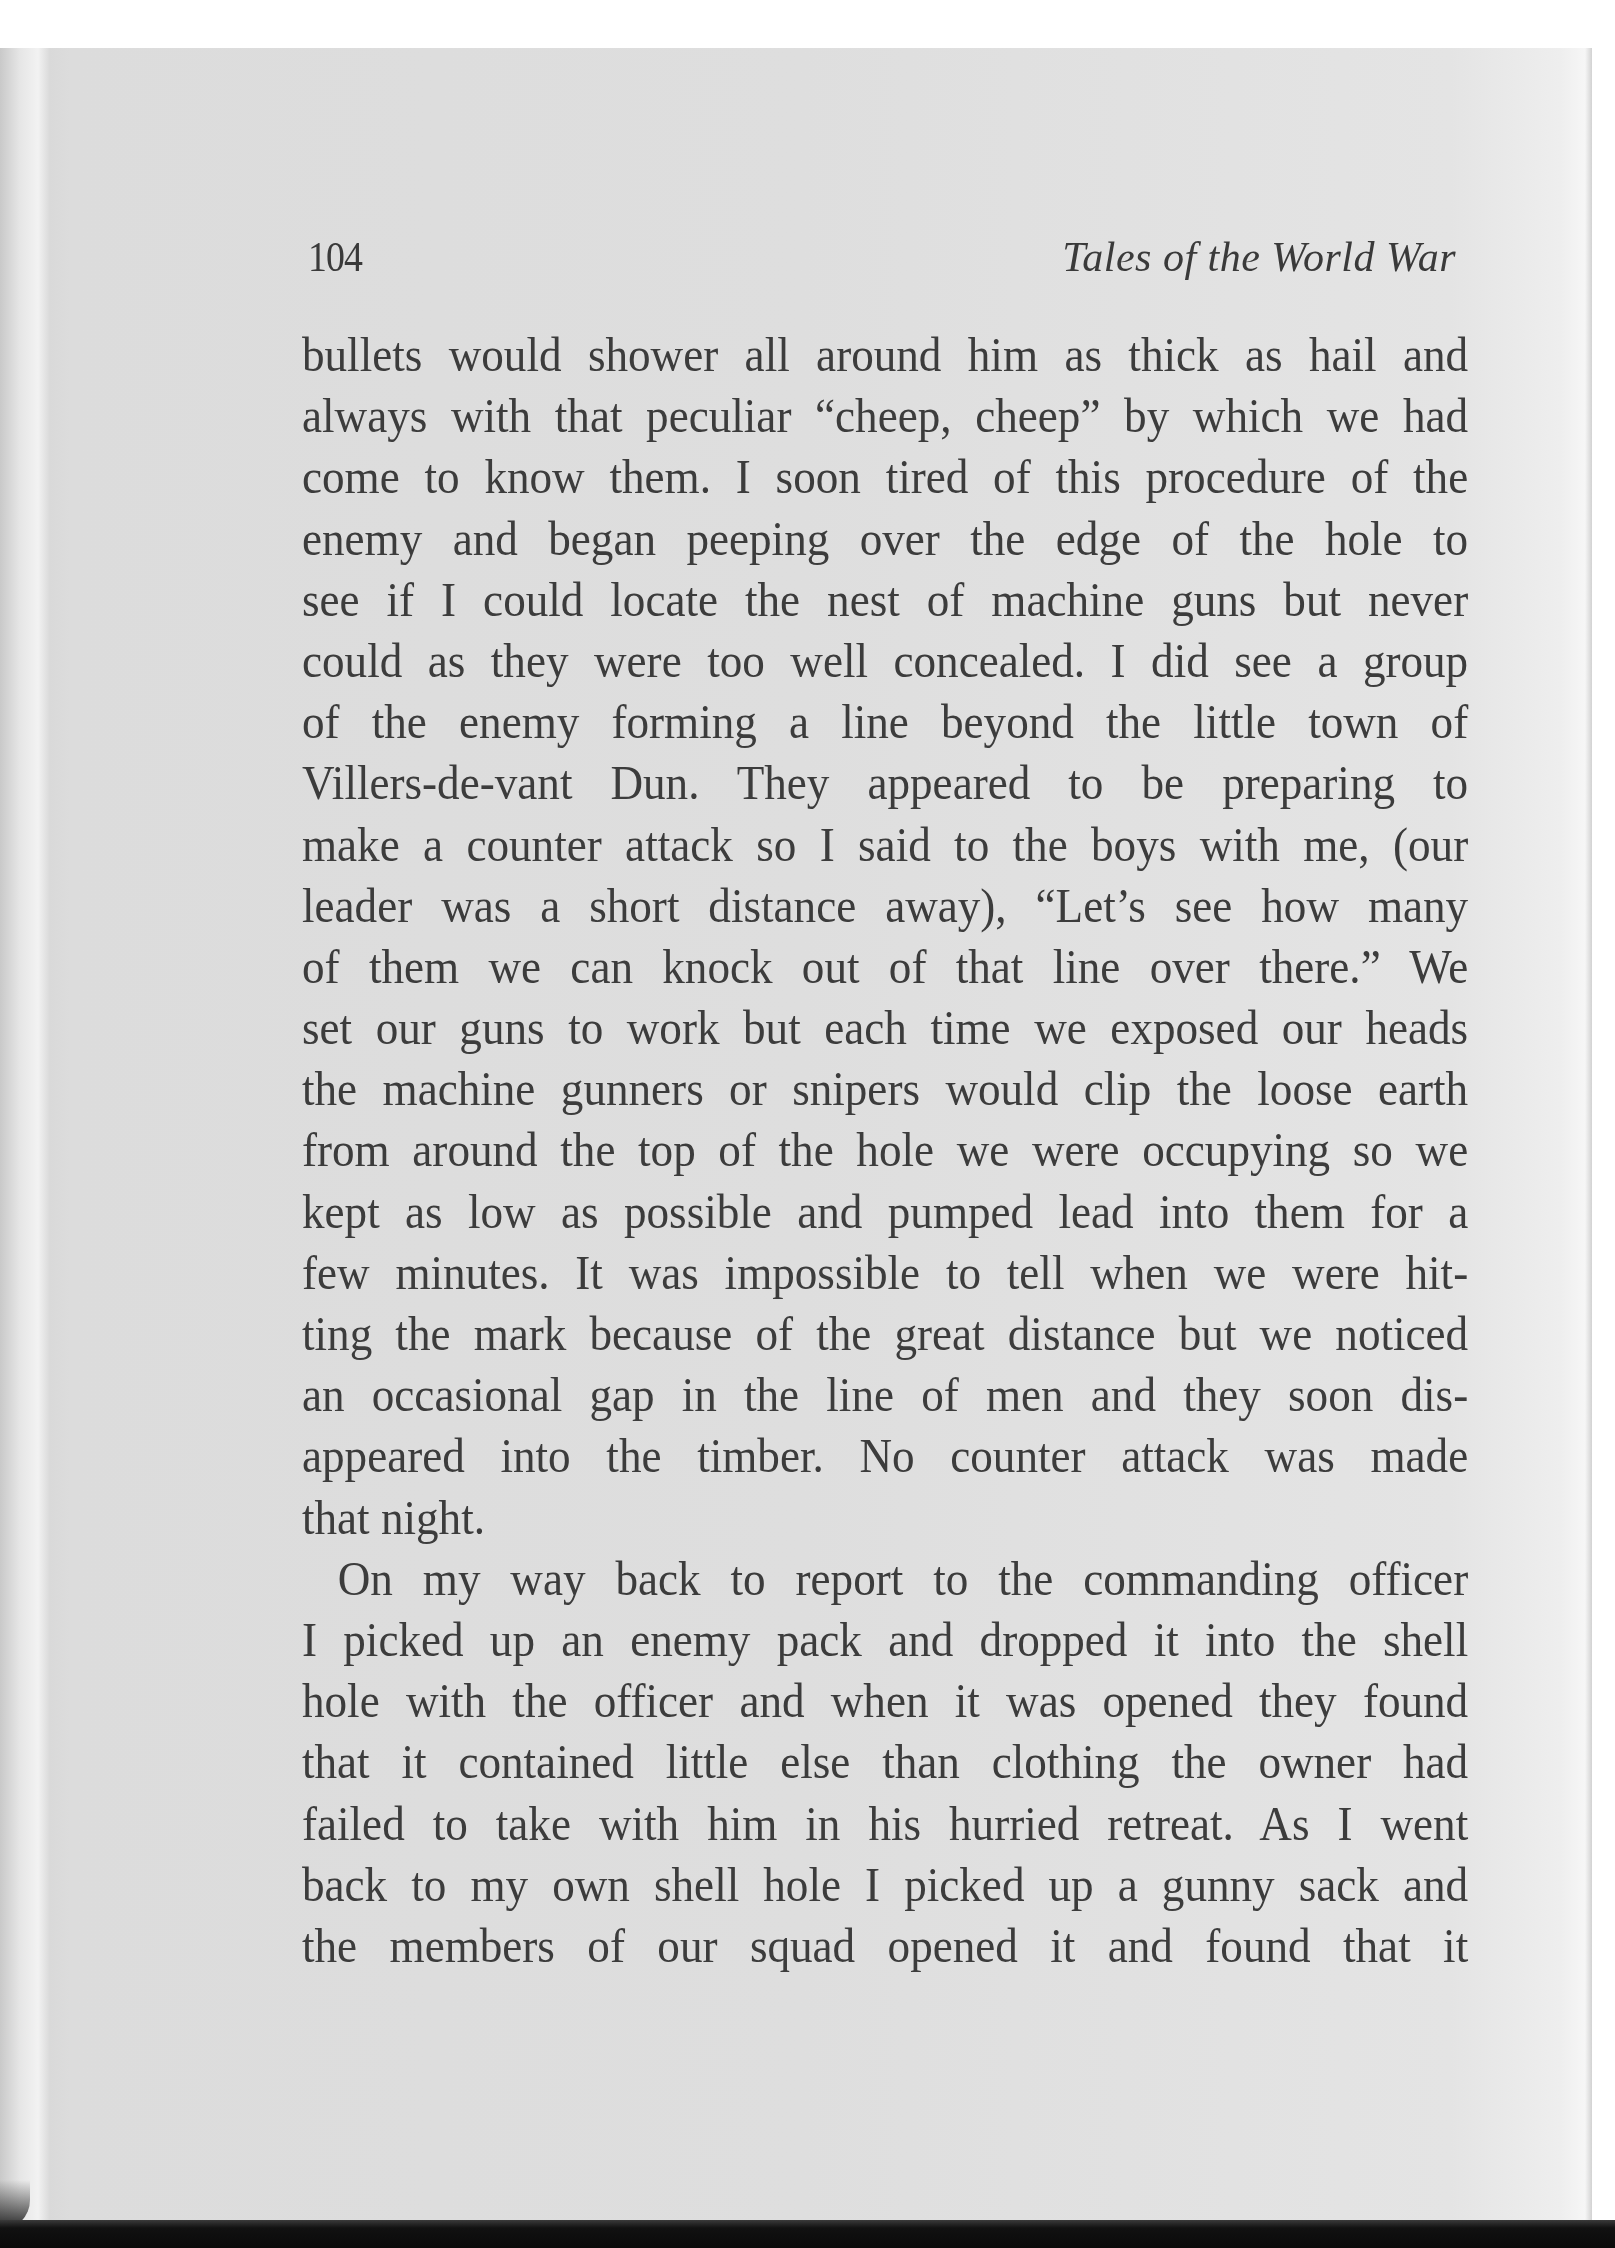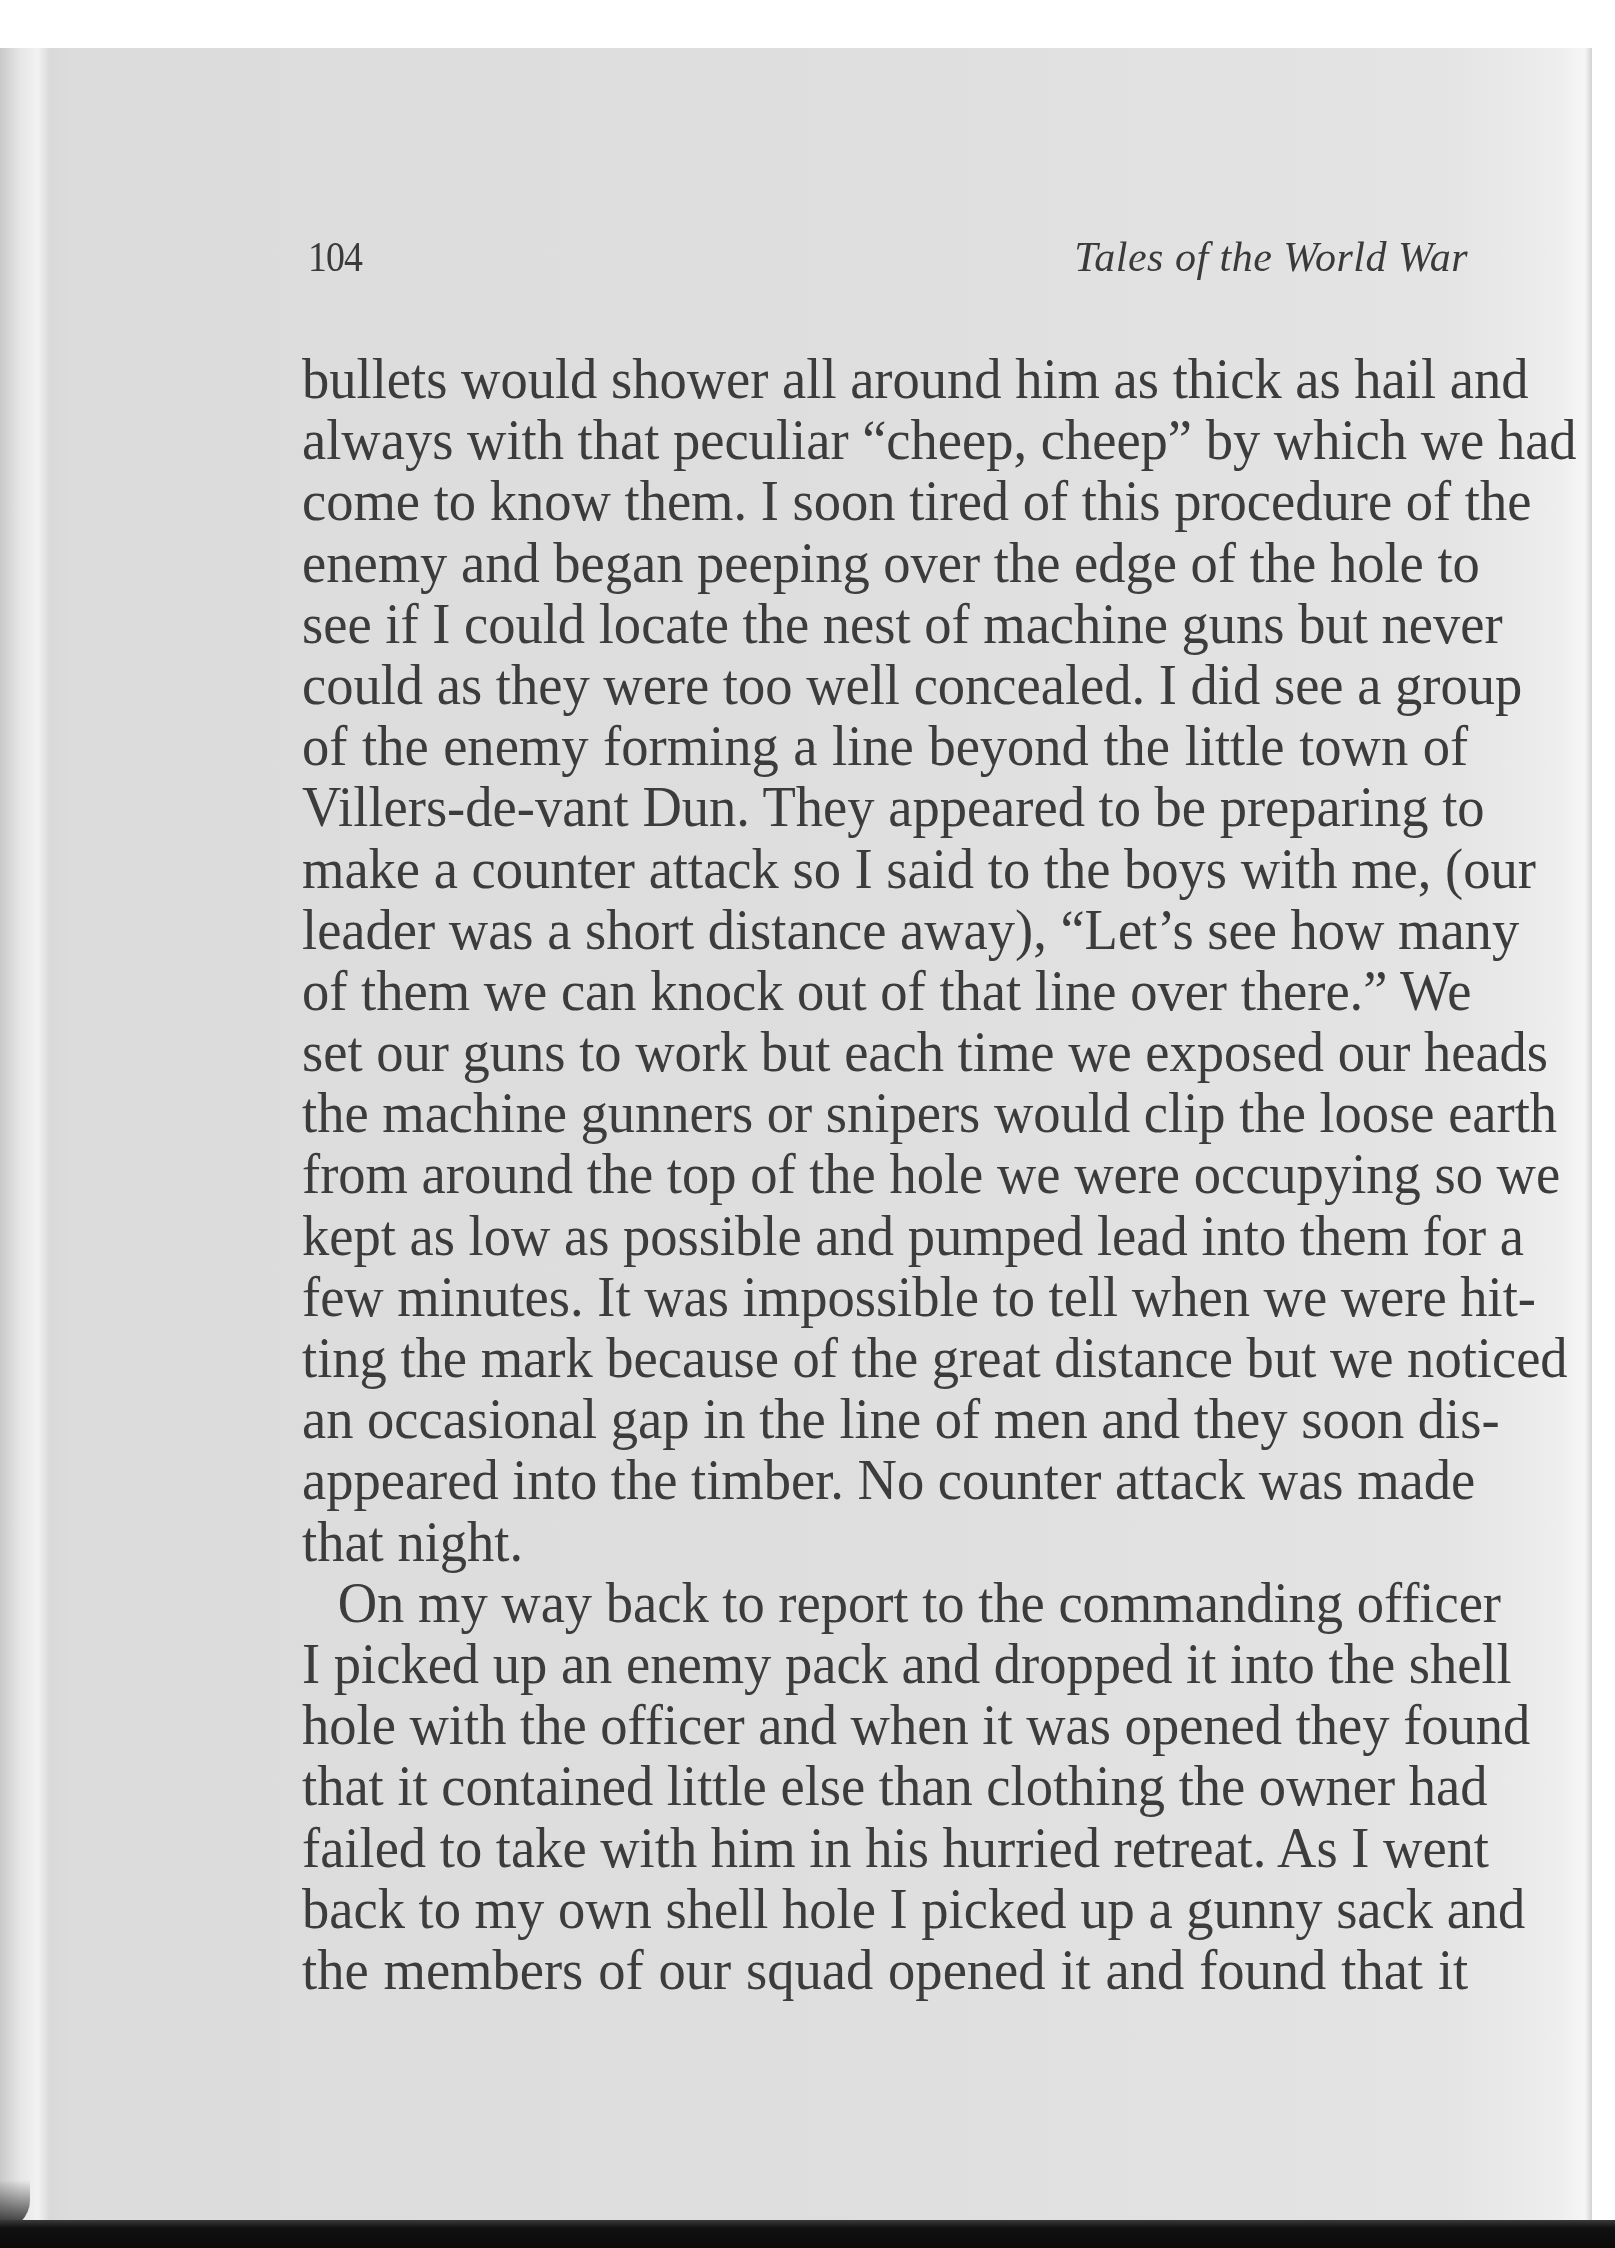--- a/index.html
+++ b/index.html
@@ -24,26 +24,26 @@
   }
   .header {
     position: absolute; top: 185px; left: 308px; width: 1160px; height: 60px;
     color: #3a3a3a;
   }
   .page-number {
     position: absolute; left: 0; top: 0; font-size: 42px; letter-spacing: -1px;
     transform: scaleX(0.9); transform-origin: left top;
   }
   .running-title {
-    position: absolute; right: 0; top: 0; font-size: 42px; font-style: italic;
+    position: absolute; right: 12px; top: 0; font-size: 42px; font-style: italic;
     letter-spacing: 0.5px;
   }
   .body-text {
-    position: absolute; left: 302px; top: 300px; width: 1166px;
-    color: #3c3c3c; font-size: 58px; line-height: 61.2px;
+    position: absolute; left: 302px; top: 276px; width: 1166px;
+    color: #3c3c3c; font-size: 48px; line-height: 61.2px;
   }
   .line {
     display: block; white-space: nowrap; text-align: justify; text-align-last: justify;
     height: 61.2px; transform: scaleX(0.94); transform-origin: left top; width: 106.4%;
   }
   .line.last { text-align-last: left; }
   .line.indent { padding-left: 38px; box-sizing: border-box; }
 </style>
 </head>
 <body>

